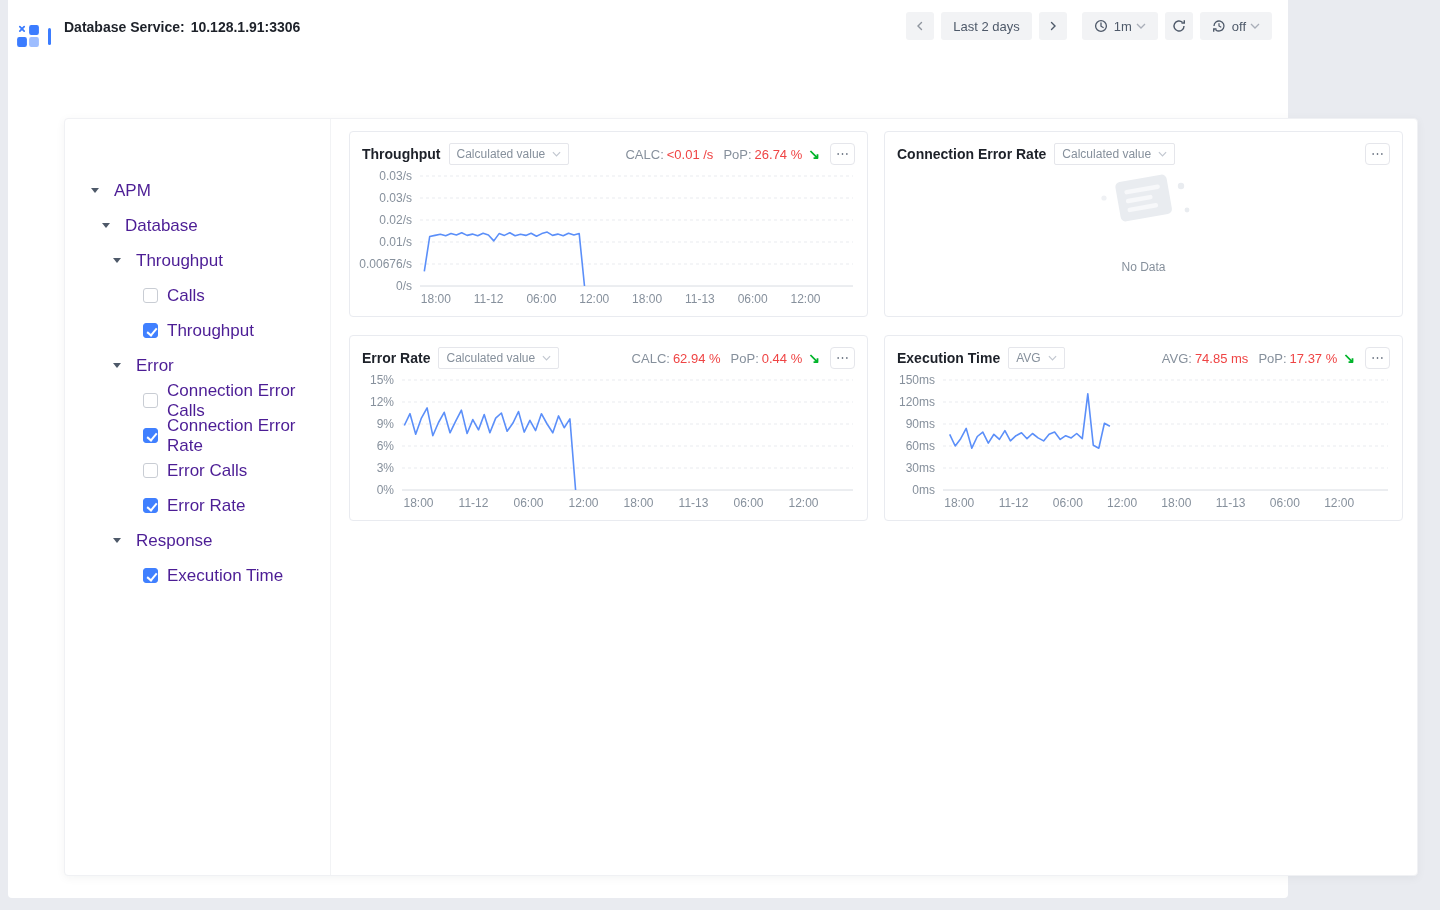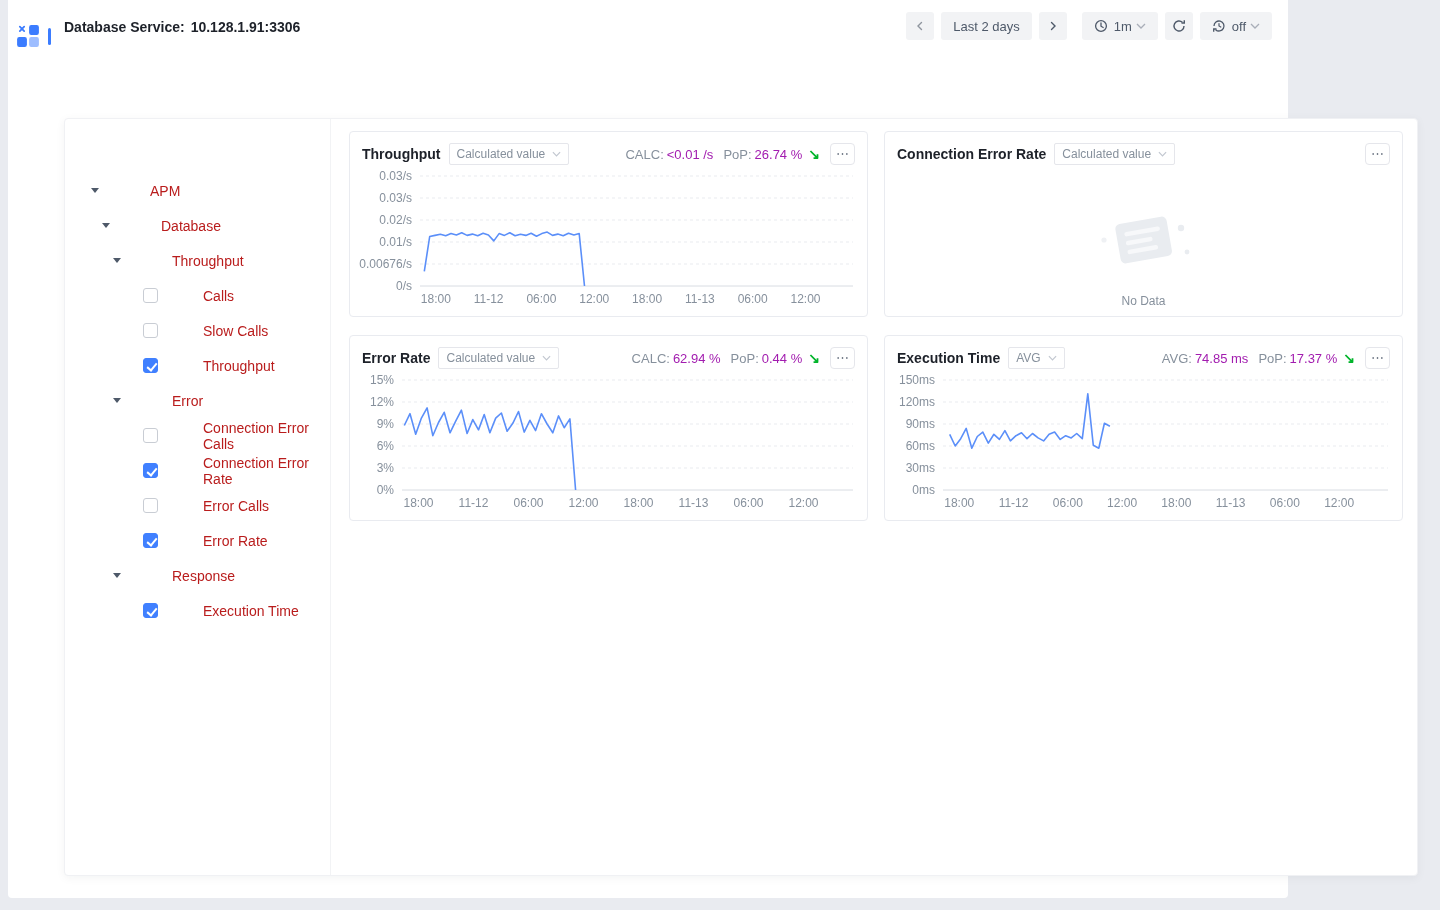--- a/index.html
+++ b/index.html
@@ -36,47 +36,47 @@
   .panel { position:absolute; left:56px; top:118px; width:1354px; height:758px; background:#fff;
            border:1px solid #f0f1f4; border-radius:4px; box-shadow:0 2px 10px rgba(29,33,41,0.05); }
 
   
   .sidebar { position:absolute; left:0; top:0; bottom:0; width:266px; border-right:1px solid #f2f3f5; }
   .search-box { position:absolute; left:14px; right:8px; top:16px; height:28px; border:1px solid #e5e6eb; border-radius:4px; background:#fff; }
   .search-box input { width:100%; height:100%; border:none; outline:none; padding:0 28px 0 10px; font-size:13px; font-family:inherit; color:#1d2129; background:transparent; }
   .search-box input::placeholder { color:#c2c7d0; }
   .search-icon { position:absolute; right:8px; top:6px; }
   .tree { position:absolute; left:0; right:0; top:54px; }
-  .tree-row { height:35px; display:flex; align-items:center; font-size:14px; color:#b91c1c; cursor:pointer;gap:36px; }
+  .tree-row { height:35px; display:flex; align-items:center; font-size:17px; color:#4c1d95; cursor:pointer; }
   .caret-down { width:0; height:0; border-left:4px solid transparent; border-right:4px solid transparent;
                 border-top:5px solid #4e5969; margin-right:15px; flex:none; }
   .cb { width:15px; height:15px; border:1px solid #c9cdd4; border-radius:3px; background:#fff; margin-right:9px; position:relative; flex:none; }
   .cb.checked { background:#4080ff; border-color:#4080ff; }
   .cb.checked::after { content:""; position:absolute; left:4.5px; top:1.5px; width:4px; height:8px;
                        border:solid #fff; border-width:0 2px 2px 0; transform:rotate(40deg); }
 
   
   .charts { position:absolute; left:284px; right:14px; top:12px; display:grid;
             grid-template-columns:1fr 1fr; column-gap:16px; row-gap:18px; grid-auto-rows:186px; }
   .card { background:#fff; border:1px solid #e9ebf0; border-radius:4px; padding:10px 12px; position:relative; }
   .card-head { display:flex; align-items:center; height:24px; }
   .card-title { font-size:14px; font-weight:bold; color:#1d2129; margin-right:8px; white-space:nowrap; }
   .selector { display:inline-flex; align-items:center; gap:7px; border:1px solid #e5e6eb; border-radius:2px;
               padding:3px 7px; font-size:12px; color:#86909c; cursor:pointer; white-space:nowrap; background:#fff; }
   .spacer { flex:1; }
   .stats { display:flex; align-items:center; font-size:13px; color:#6f7a88; margin-right:10px; white-space:nowrap; }
   .stat-label { color:#86909c;text-align:center; }
-  .stat-value { color:#a21caf; margin-left:3px; }
+  .stat-value { color:#ef4444; margin-left:3px; }
   .stat + .stat { margin-left:10px; }
   .trend-icon { color:#00b42a; font-size:14px; margin-left:6px; font-weight:bold; }
   .more-btn { width:25px; height:22px; border:1px solid #e5e6eb; border-radius:4px; background:#fff; color:#4e5969;
               font-size:13px; line-height:18px; cursor:pointer; padding:0; font-family:inherit; }
   .chart { position:absolute; left:6px; right:10px; top:36px; height:140px; }
   .no-data { position:absolute; left:0; right:0; top:34px; bottom:8px; display:flex; flex-direction:column;
-             align-items:center; justify-content:flex-end; gap:12px; }
+             align-items:center; justify-content:flex-start; gap:20px; }
   .no-data-text { font-size:12px; color:#86909c; }
 </style>
 </head>
 <body>
 
 <div class="app">
 
   <div class="logo">
     <svg width="24" height="24" viewBox="0 0 22 22">
       <path d="M3.5 2.5l4 4M7.5 2.5l-4 4" stroke="#3b7cff" stroke-width="1.6" stroke-linecap="round"></path>
@@ -147,24 +147,20 @@
             <span class="caret-down"></span>
             <span>Database</span>
           </div>
           <div class="tree-row" style="padding-left: 48px;">
             <span class="caret-down"></span>
             <span>Throughput</span>
           </div>
           <div class="tree-row" style="padding-left: 78px;">
             <span class="cb"></span>
             <span>Calls</span>
-          </div>
-          <div class="tree-row" style="padding-left: 78px;">
-            <span class="cb"></span>
-            <span>Slow Calls</span>
           </div>
           <div class="tree-row" style="padding-left: 78px;">
             <span class="cb checked"></span>
             <span>Throughput</span>
           </div>
           <div class="tree-row" style="padding-left: 48px;">
             <span class="caret-down"></span>
             <span>Error</span>
           </div>
           <div class="tree-row" style="padding-left: 78px;">

